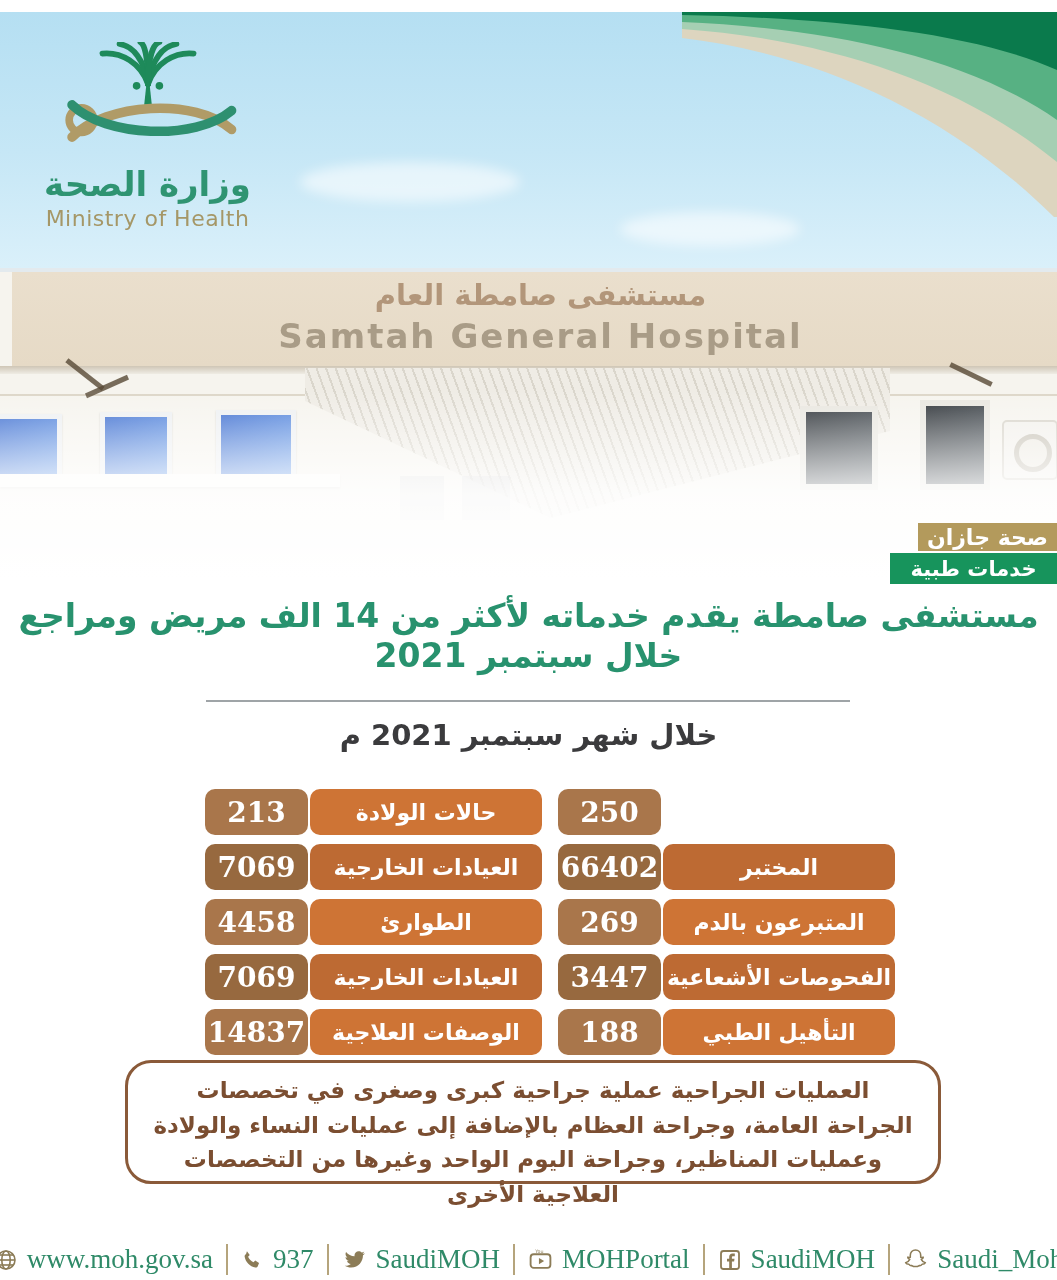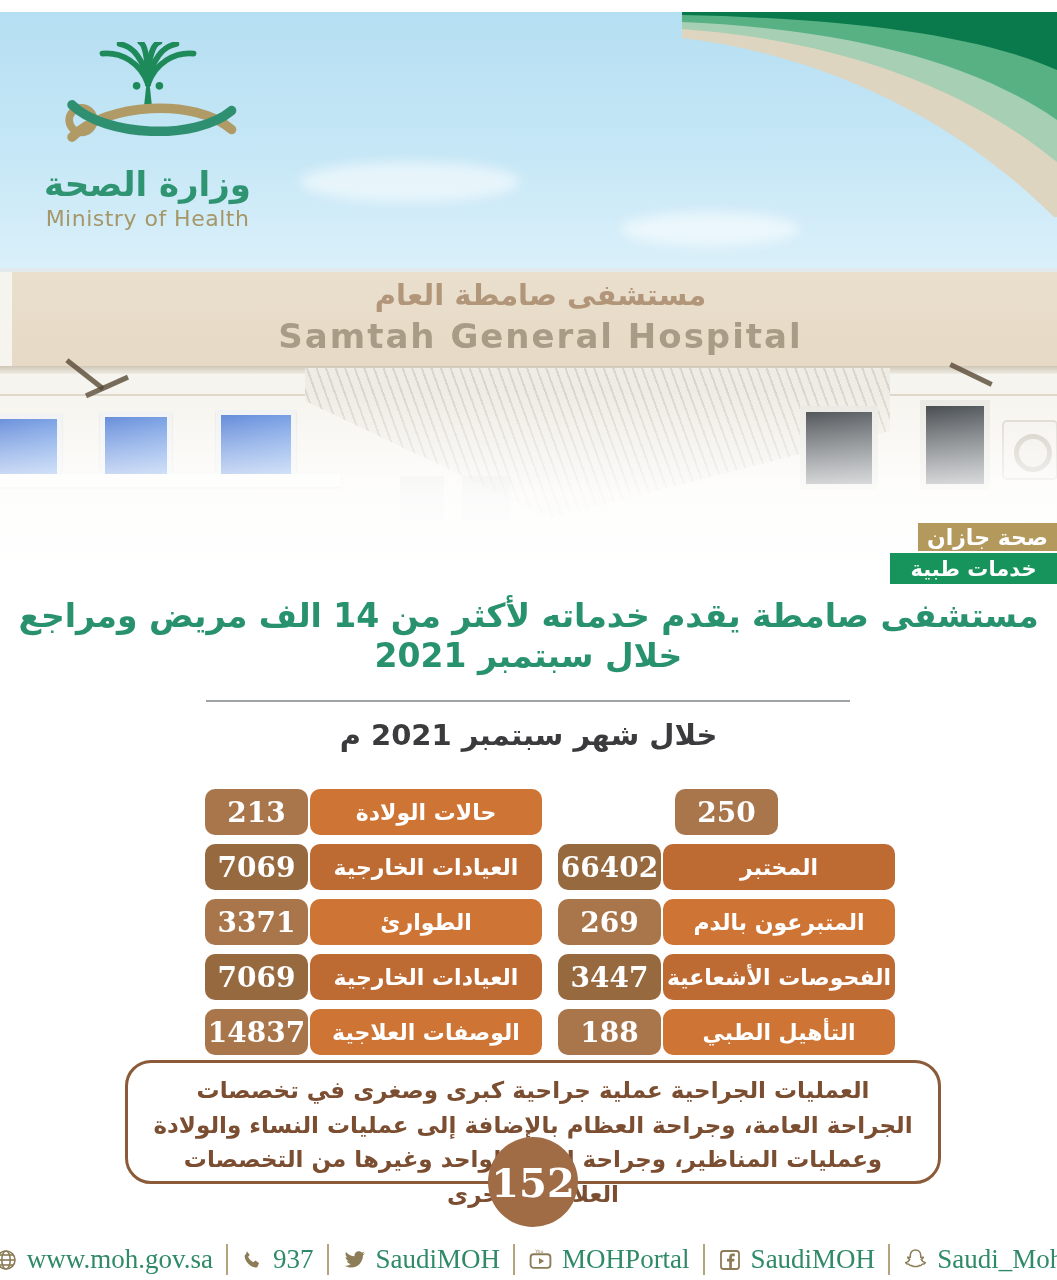--- a/index.html
+++ b/index.html
@@ -73,21 +73,21 @@
   .headline{position:absolute;top:584px;width:100%;text-align:center;color:#28926e;
             font-weight:bold;font-size:33px;line-height:1.22;direction:rtl;}
   .divider{position:absolute;top:688px;left:206px;width:644px;border-top:2px solid #9fa4a7;}
   .subtitle{position:absolute;top:706px;width:100%;text-align:center;color:#3b3b3d;
             font-weight:bold;font-size:29px;direction:rtl;}
 
   
   .stats{position:absolute;top:777px;left:205px;width:690px;display:flex;
          flex-direction:column;gap:9px;}
   .srow{display:flex;gap:16px;height:46px;}
-  .pair{display:flex;gap:2px;flex:1;justify-content:center;}
+  .pair{display:flex;gap:2px;flex:1;}
   .chip{display:flex;align-items:center;justify-content:center;border-radius:10px;
         color:#fff;}
   .val{width:103px;font-size:28px;font-weight:bold;font-family:"DejaVu Serif",serif;}
   .lab{flex:1;font-size:22px;font-weight:bold;direction:rtl;}
   .srow:nth-child(odd) .lab{background:#ce7435;}
   .srow:nth-child(odd) .val{background:#a9764b;}
   .srow:nth-child(even) .lab{background:#bd6a33;}
   .srow:nth-child(even) .val{background:#97693f;}
 
   
@@ -205,21 +205,21 @@
         <div class="chip lab">العيادات الخارجية</div>
       </div>
       <div class="pair">
         <div class="chip val">66402</div>
         <div class="chip lab">المختبر</div>
       </div>
     </div>
 
     <div class="srow">
       <div class="pair">
-        <div class="chip val">3371</div>
+        <div class="chip val">4458</div>
         <div class="chip lab">الطوارئ</div>
       </div>
       <div class="pair">
         <div class="chip val">269</div>
         <div class="chip lab">المتبرعون بالدم</div>
       </div>
     </div>
 
     <div class="srow">
       <div class="pair">
@@ -240,21 +240,20 @@
       <div class="pair">
         <div class="chip val">188</div>
         <div class="chip lab">التأهيل الطبي</div>
       </div>
     </div>
 
   </div>
 
   <div class="surgery">
     <div class="surgery-text">العمليات الجراحية عملية جراحية كبرى وصغرى في تخصصات الجراحة العامة، وجراحة العظام بالإضافة إلى عمليات النساء والولادة وعمليات المناظير، وجراحة اليوم الواحد وغيرها من التخصصات العلاجية الأخرى</div>
-    <div class="surgery-circle">152</div>
   </div>
 
   <div class="footer">
 
     <div class="f-item">
       <svg width="24" height="24" viewBox="0 0 24 24" stroke="#8c7c57" fill="none" stroke-width="1.6">
         <circle cx="12" cy="12" r="9"></circle>
         <ellipse cx="12" cy="12" rx="4.2" ry="9"></ellipse>
         <line x1="3" y1="12" x2="21" y2="12"></line>
         <line x1="4.3" y1="7" x2="19.7" y2="7"></line>

